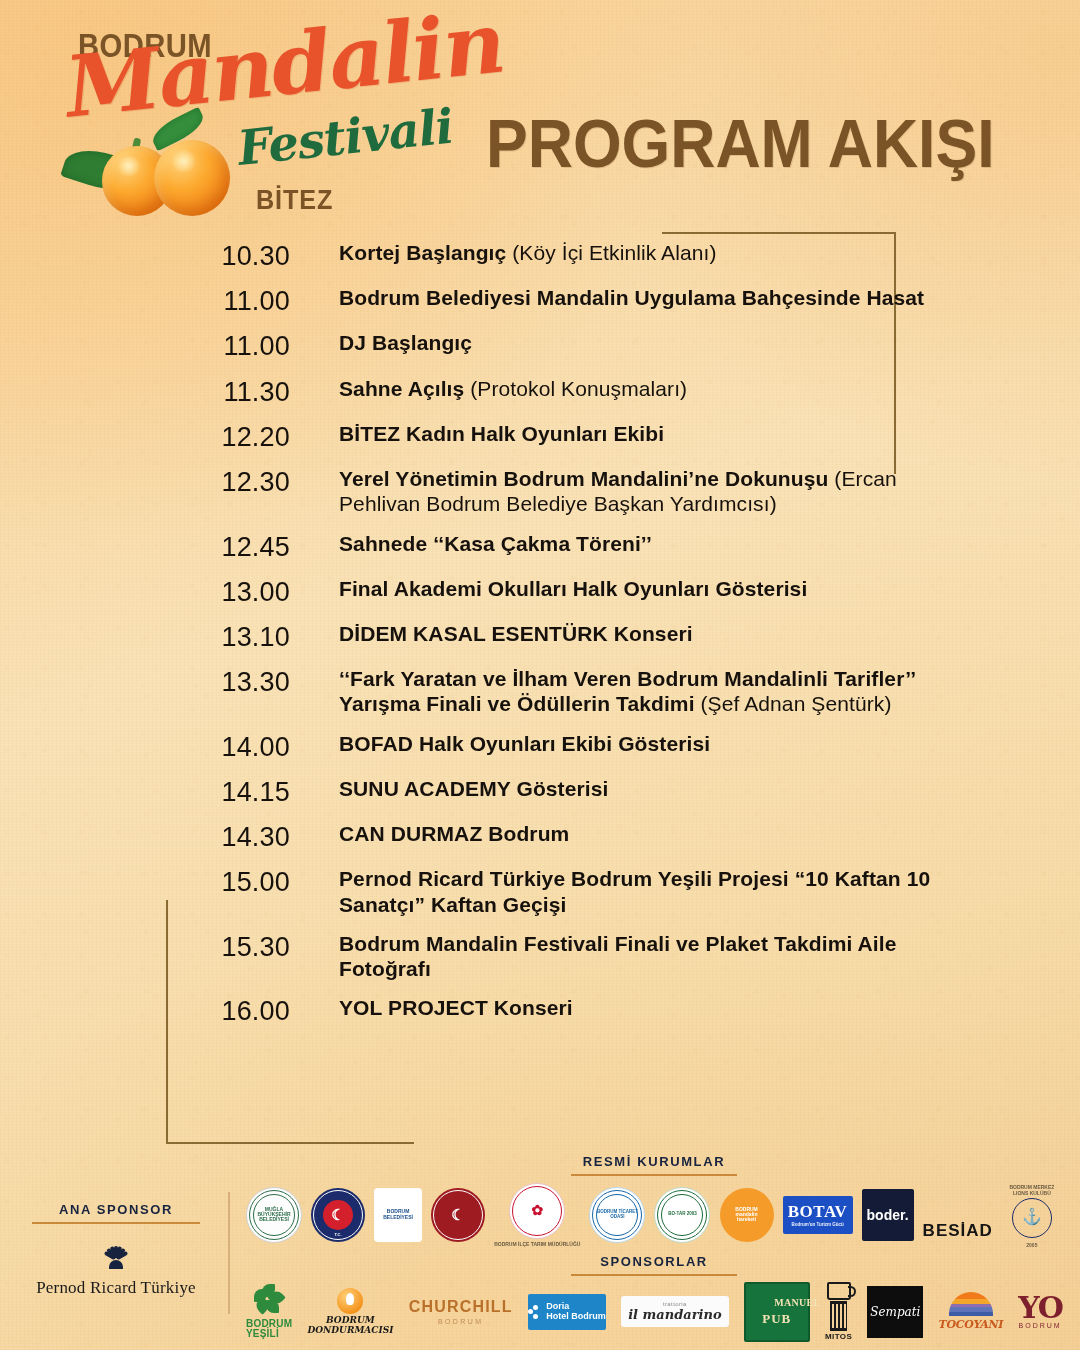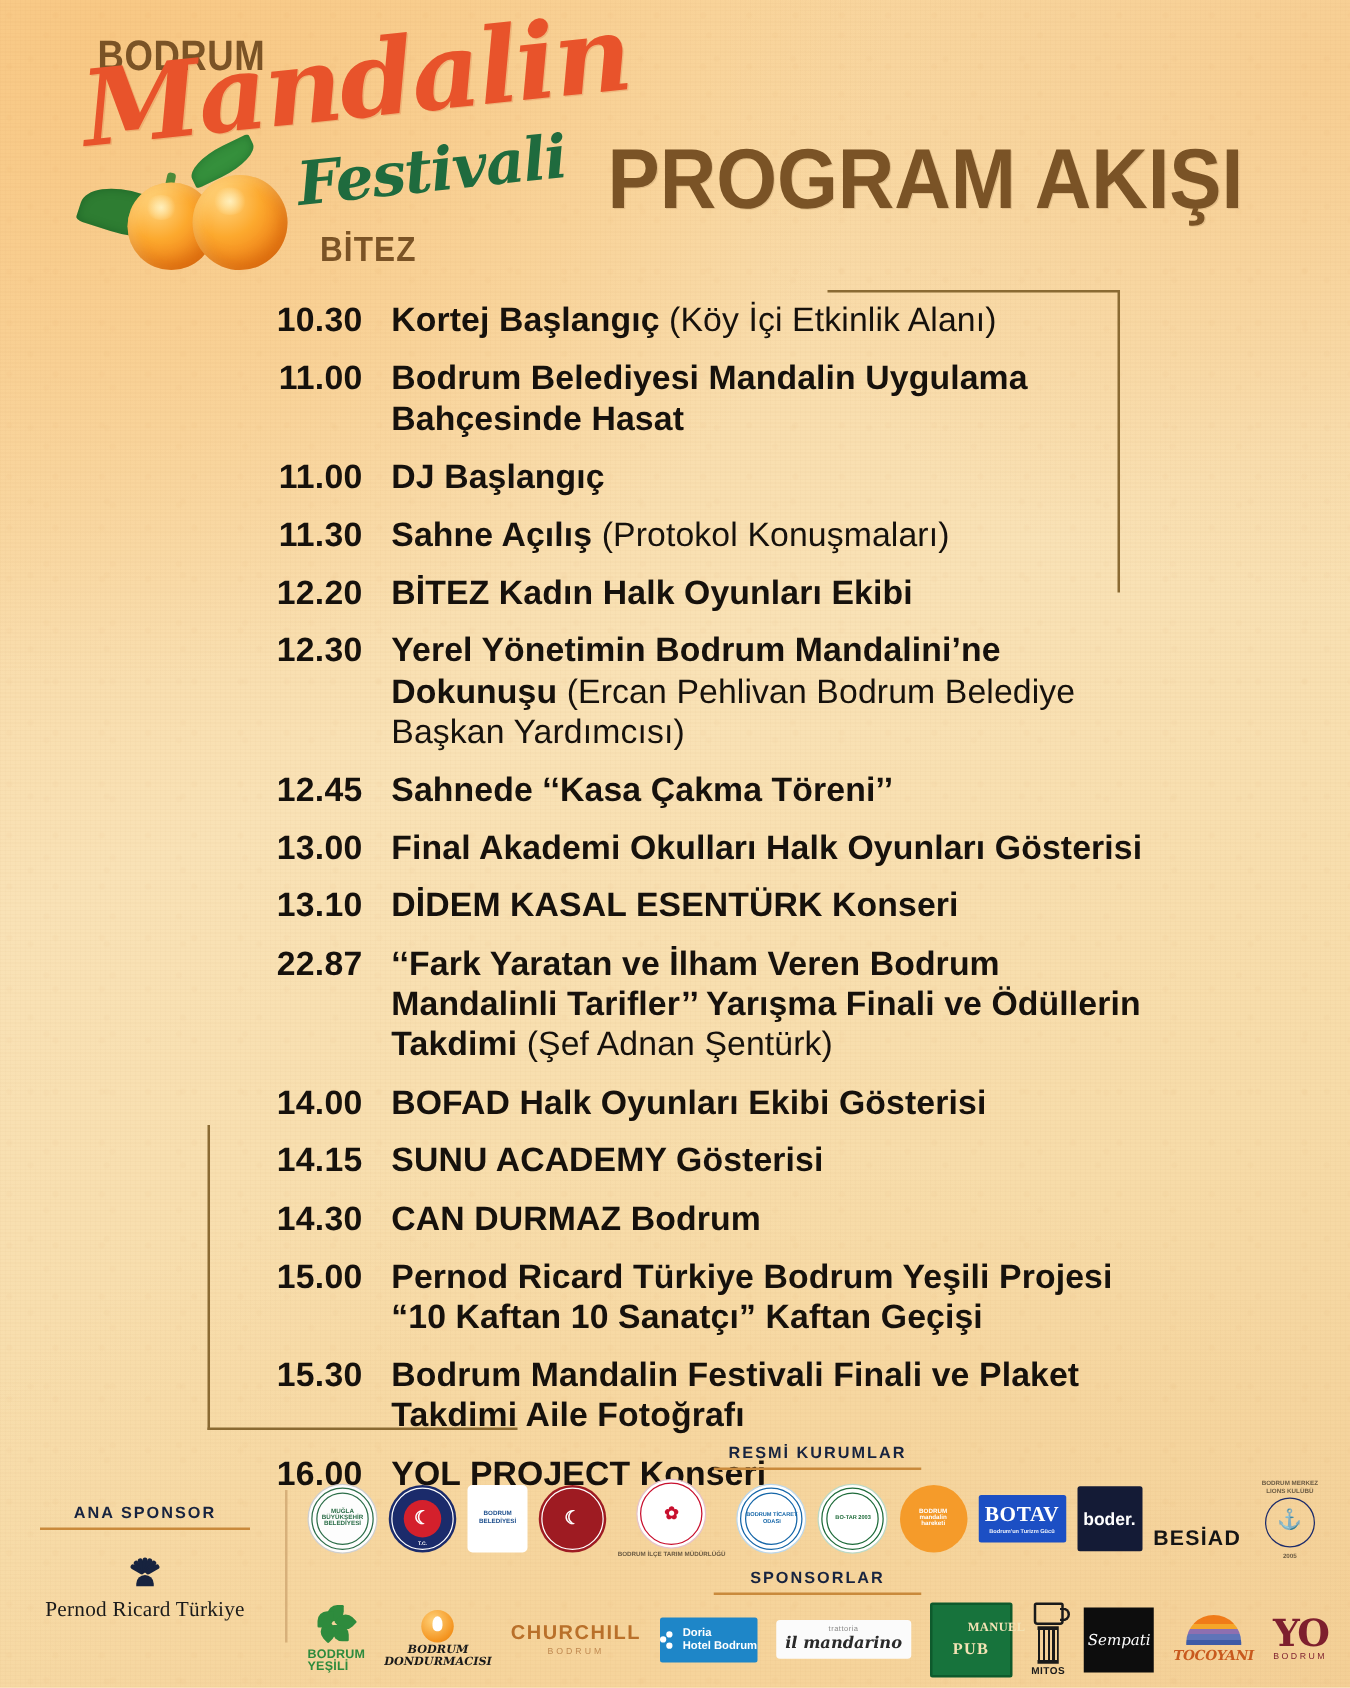--- a/index.html
+++ b/index.html
@@ -90,25 +90,25 @@
   #brk-tr{left:662px;top:232px;width:232px;height:240px;
     border-top:2px solid #8A6A33;border-right:2px solid #8A6A33;}
   #brk-bl{left:166px;top:900px;width:246px;height:242px;
     border-bottom:2px solid #8A6A33;border-left:2px solid #8A6A33;}
 
   
   #program{position:absolute;left:0;top:240px;width:1080px;}
   .row{display:flex;align-items:flex-start;margin-bottom:14px;}
   .time{
     width:290px;text-align:right;flex:0 0 290px;
-    font-size:27px;font-weight:700;color:#16110C;
+    font-size:27px;font-weight:400;color:#16110C;
     letter-spacing:.2px;line-height:1.12;padding-top:1px;
   }
   .desc{
-    margin-left:23px;font-size:27px;color:#16110C;
+    margin-left:49px;font-size:21px;color:#16110C;
     line-height:1.20;max-width:620px;letter-spacing:.1px;
   }
   .desc b{font-weight:700;}
   .desc span.reg{font-weight:400;}
 
   
   #footer{position:absolute;left:0;top:1150px;width:1080px;height:200px;}
 
   .sec-label{
     font-size:13px;font-weight:800;letter-spacing:1.6px;
@@ -302,21 +302,21 @@
       </div>
       <div class="row">
         <div class="time">13.00</div>
         <div class="desc"><b>Final Akademi Okulları Halk Oyunları Gösterisi</b><span class="reg"></span></div>
       </div>
       <div class="row">
         <div class="time">13.10</div>
         <div class="desc"><b>DİDEM KASAL ESENTÜRK Konseri</b><span class="reg"></span></div>
       </div>
       <div class="row">
-        <div class="time">22.87</div>
+        <div class="time">13.30</div>
         <div class="desc"><b>‘‘Fark Yaratan ve İlham Veren Bodrum Mandalinli Tarifler’’ Yarışma Finali ve Ödüllerin Takdimi</b><span class="reg"> (Şef Adnan Şentürk)</span></div>
       </div>
       <div class="row">
         <div class="time">14.00</div>
         <div class="desc"><b>BOFAD Halk Oyunları Ekibi Gösterisi</b><span class="reg"></span></div>
       </div>
       <div class="row">
         <div class="time">14.15</div>
         <div class="desc"><b>SUNU ACADEMY Gösterisi</b><span class="reg"></span></div>
       </div>

